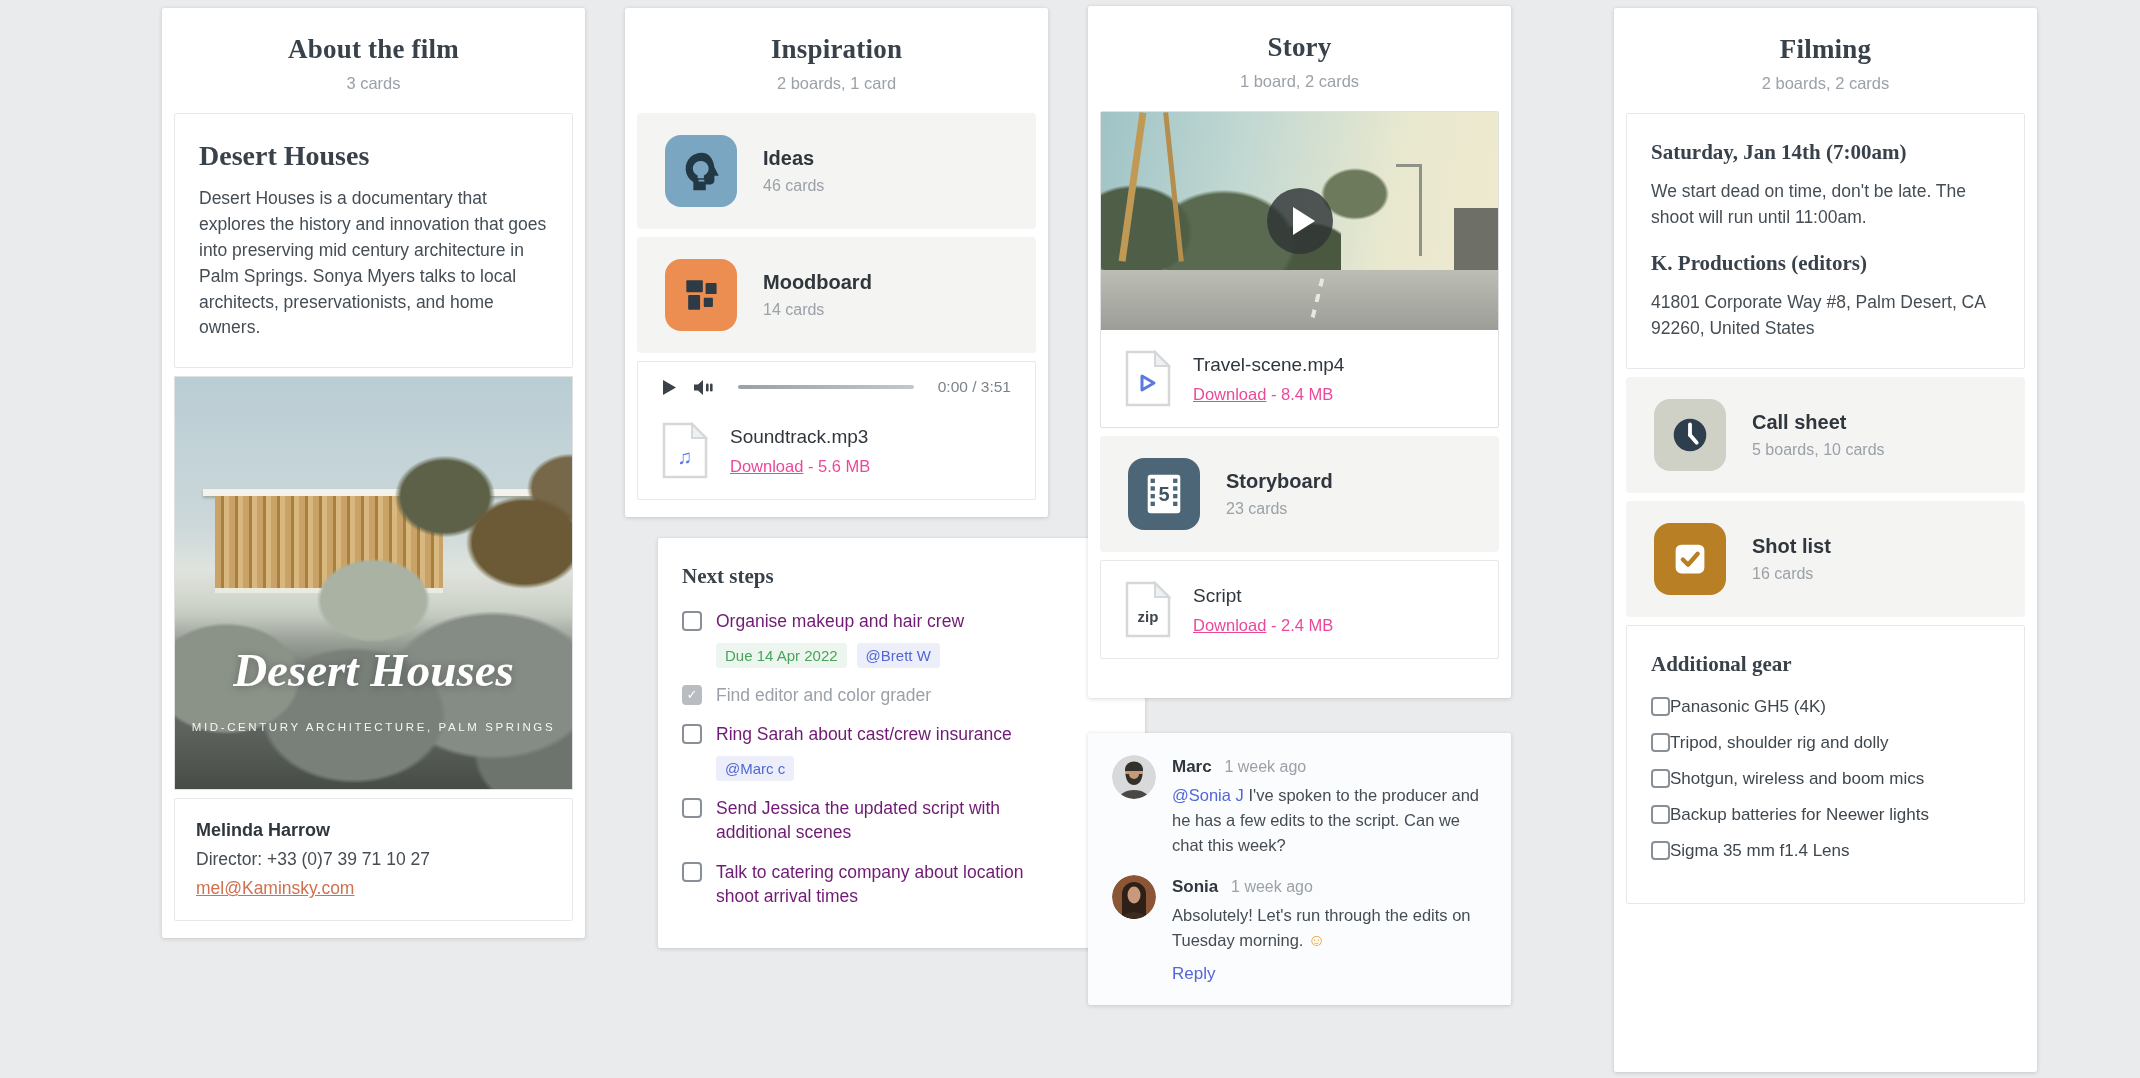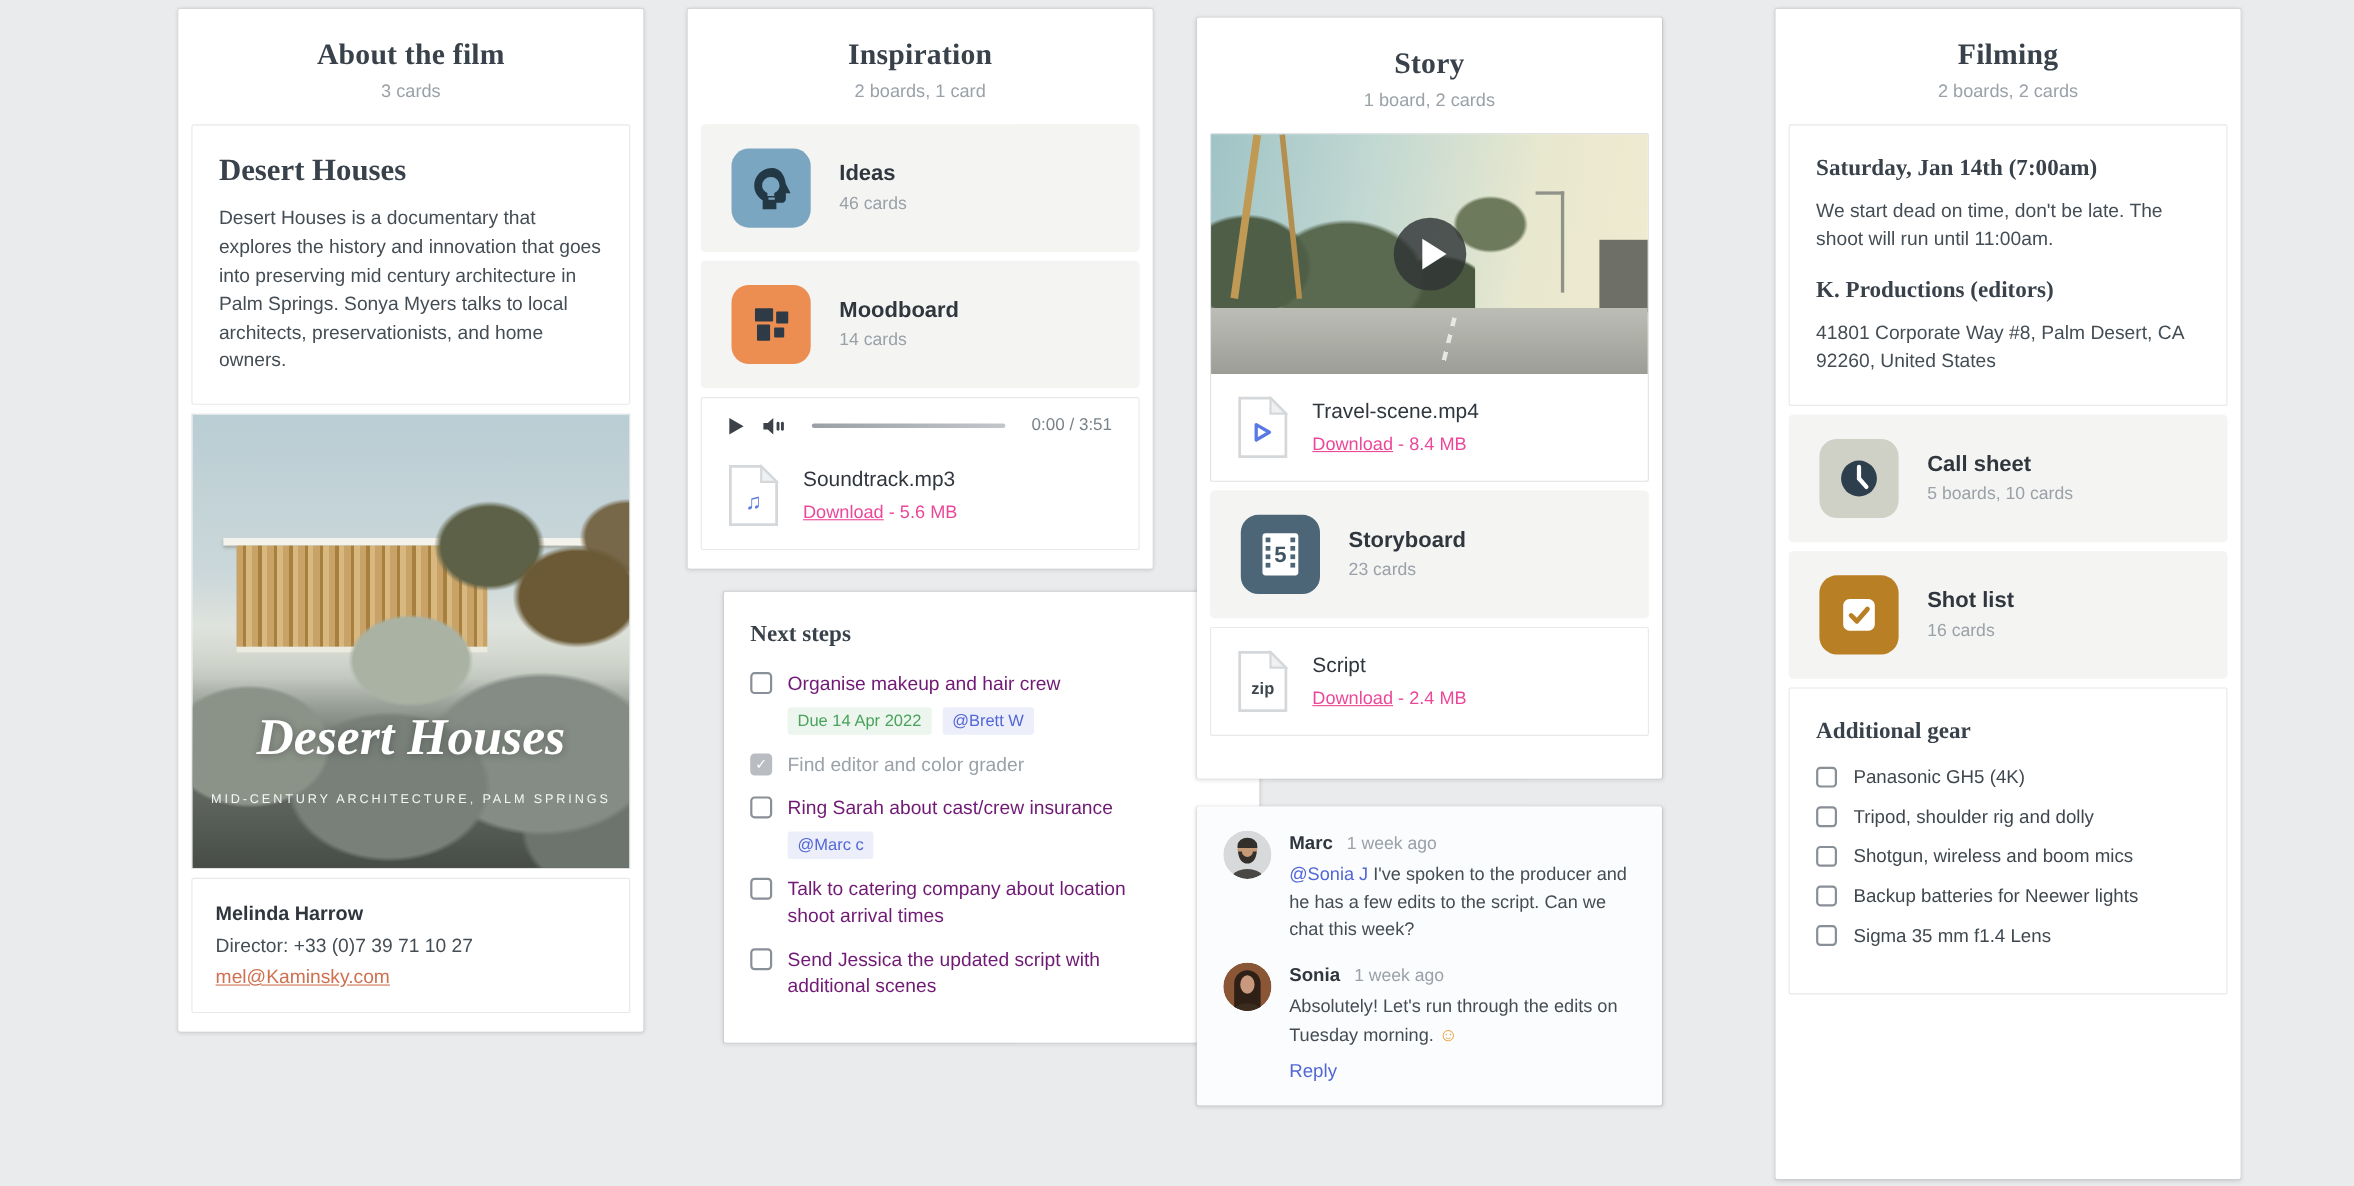--- a/index.html
+++ b/index.html
@@ -120,21 +120,21 @@
   .v-play{position:absolute;left:50%;top:50%;transform:translate(-50%,-50%);width:66px;height:66px;
     border-radius:50%;background:rgba(48,52,54,.82);}
   .v-play::after{content:"";position:absolute;left:26px;top:19px;
     border-left:22px solid #fff;border-top:14px solid transparent;border-bottom:14px solid transparent;}
 
   
   .contact-name{font-weight:700;font-size:18px;color:#2f363d;}
   .contact-line{font-size:17.5px;margin-top:8px;color:#454d54;}
   .contact-email{font-size:17.5px;margin-top:8px;color:#cf7150;text-decoration:underline;cursor:pointer;display:inline-block;}
 
-  .gear-row{display:flex;gap:15px;margin-bottom:16px;align-items:center;}
+  .gear-row{display:flex;margin-bottom:16px;align-items:center;}
   .gear-row .cb{margin-top:0;width:19px;height:19px;}
   .gear-label{font-size:17px;color:#3f474e;}
 </style>
 </head>
 <body>
 
 <div class="panel" style="left:162px;top:8px;width:423px;height:930px;">
   <div class="col-head">
     <div class="col-title">About the film</div>
     <div class="col-sub">3 cards</div>
@@ -252,30 +252,30 @@
   <div class="check-row">
     <span class="cb"></span>
     <span class="check-label">Ring Sarah about cast/crew insurance</span>
   </div>
   <div class="chip-row">
     <span class="chip assignee">@Marc c</span>
   </div>
 
   <div class="check-row">
     <span class="cb"></span>
-    <span class="check-label" style="max-width:330px;">Talk to catering company about location shoot arrival times</span>
+    <span class="check-label" style="max-width:330px;">Send Jessica the updated script with additional scenes</span>
   </div>
 
   <div class="check-row">
     <span class="cb"></span>
-    <span class="check-label" style="max-width:330px;">Send Jessica the updated script with additional scenes</span>
-  </div>
-</div>
-
-<div class="panel" style="left:1088px;top:16px;width:423px;height:692px;">
+    <span class="check-label" style="max-width:330px;">Talk to catering company about location shoot arrival times</span>
+  </div>
+</div>
+
+<div class="panel" style="left:1088px;top:6px;width:423px;height:692px;">
   <div class="col-head">
     <div class="col-title">Story</div>
     <div class="col-sub">1 board, 2 cards</div>
   </div>
 
   <div class="card" style="border-color:#e0e1e3;">
     <div class="v-art">
       <div class="v-trees"></div>
       <div class="v-palm a"></div>
       <div class="v-palm b"></div>

